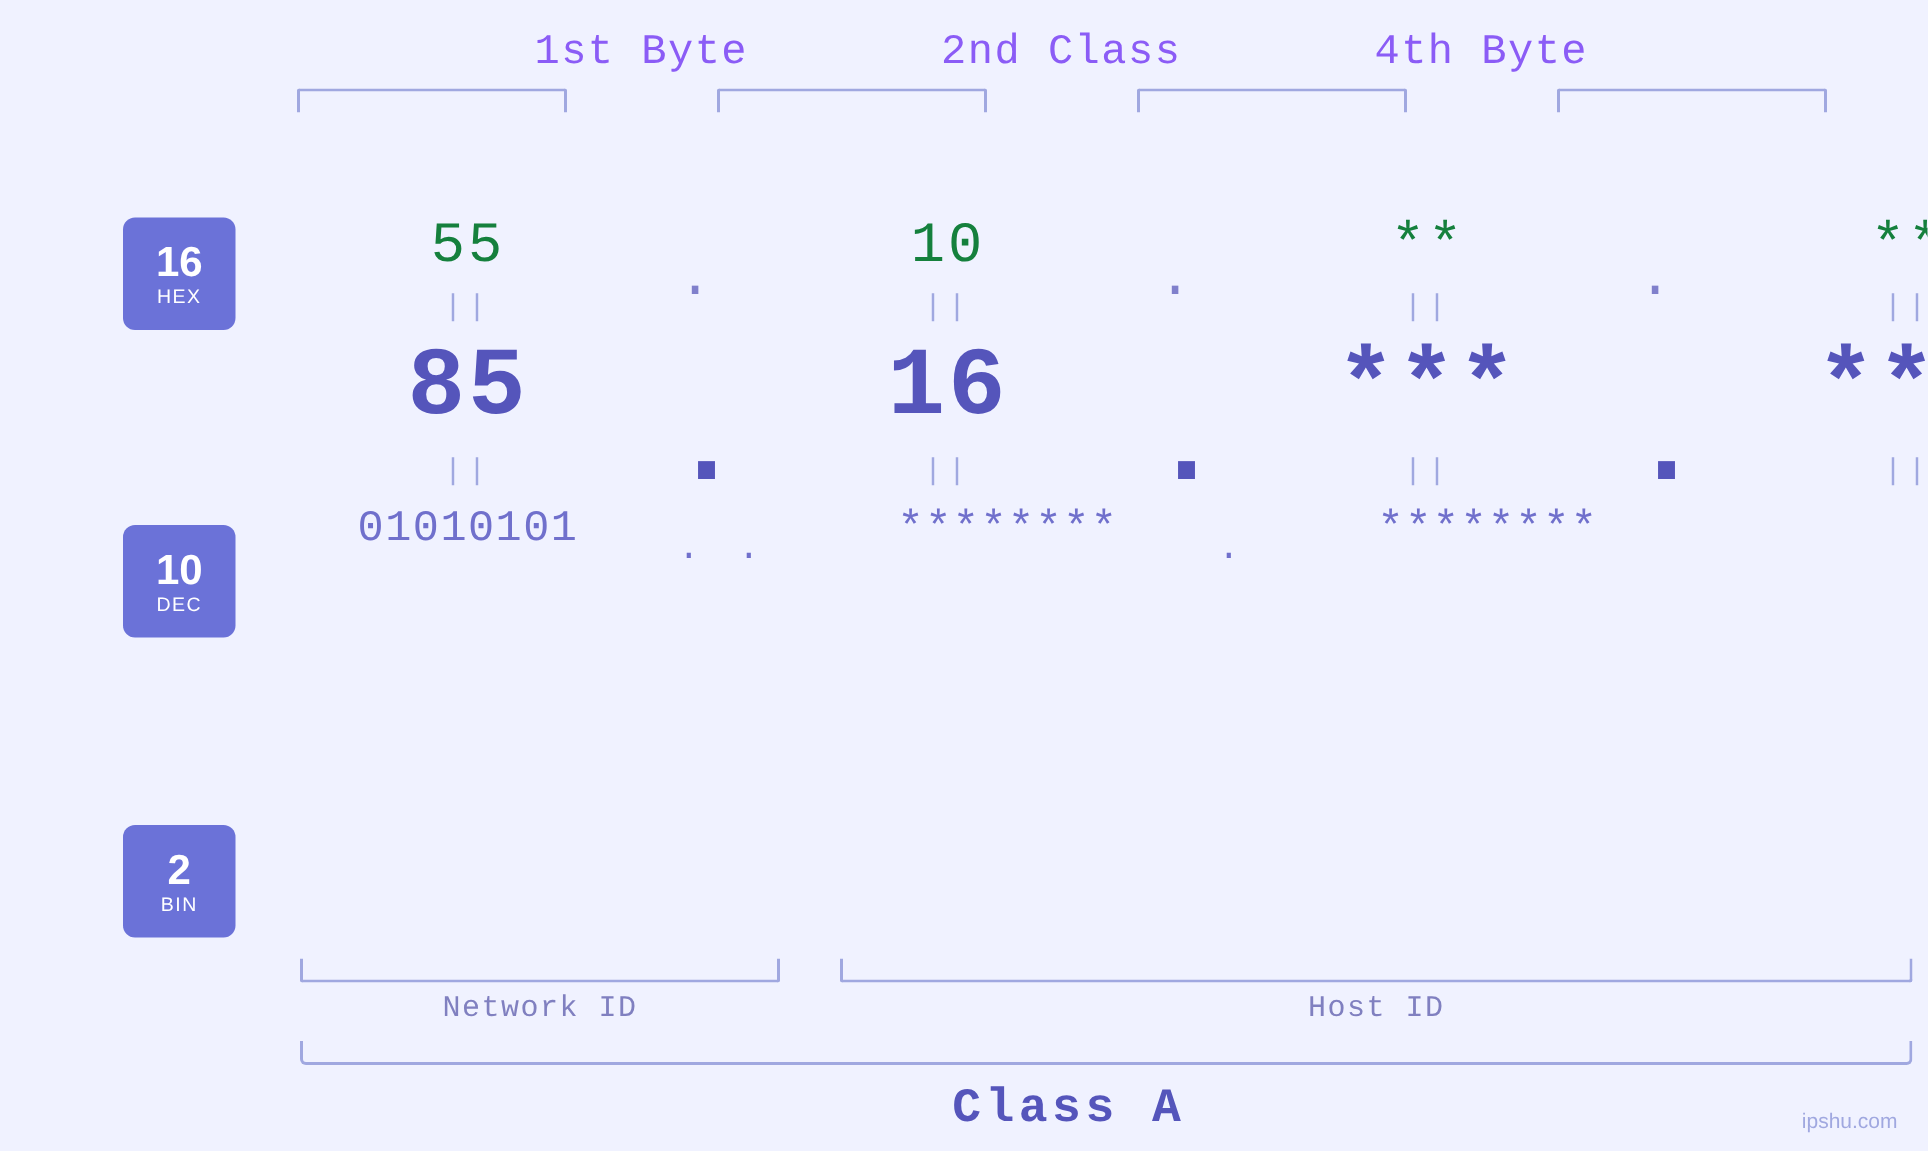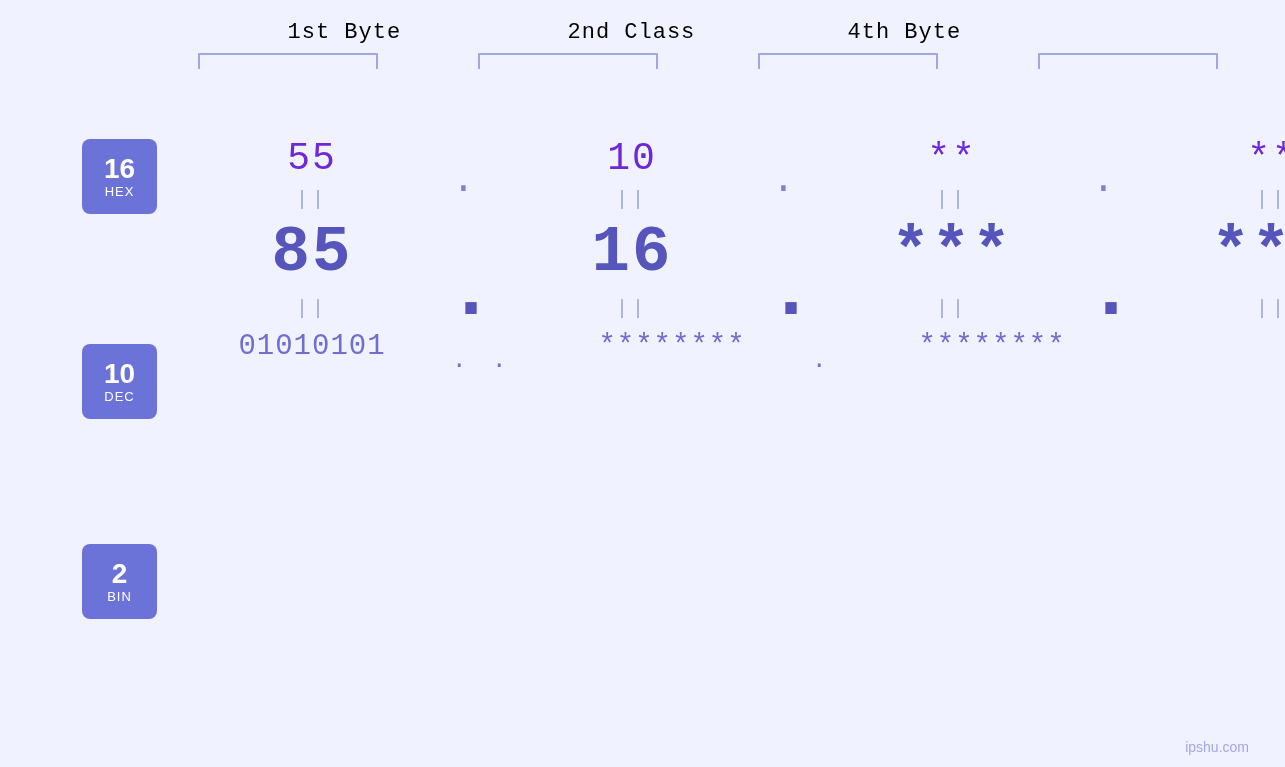--- a/index.html
+++ b/index.html
@@ -26,23 +26,23 @@
     .byte-headers {
       display: flex;
       justify-content: center;
       width: 100%;
       padding-top: 20px;
       margin-left: 130px;
     }
 
     .byte-header {
       width: 280px;
-      text-align: left;
-      color: #000000;
-      font-size: 22px;
+      text-align: center;
+      color: #8b5cf6;
+      font-size: 28px;
       font-family: 'Courier New', Courier, monospace;
       letter-spacing: 1px;
     }
 
     
     .bracket-row {
       display: flex;
       justify-content: center;
       width: 100%;
       margin-left: 130px;
@@ -128,21 +128,21 @@
       text-align: center;
     }
 
     
     .hex-row {
       margin-top: 58px;
     }
 
     .hex-val {
       font-size: 38px;
-      color: #6d28d9;
+      color: #15803d;
       letter-spacing: 2px;
     }
 
     .hex-dot {
       font-size: 38px;
       color: #8080cc;
       position: absolute;
       left: -20px;
       top: 0;
     }
@@ -184,21 +184,21 @@
     .bin-val {
       font-size: 29px;
       color: #7070cc;
       letter-spacing: 1px;
     }
 
     
     .watermark {
       position: absolute;
       bottom: 12px;
-      right: 36px;
+      right: 20px;
       font-size: 14px;
       color: #a0a8e0;
       font-family: sans-serif;
     }
   </style>
 </head>
 <body>
 
 <div class="container">
 
@@ -343,15 +343,38 @@
           <span style="font-size:24px;color:#7070cc;position:absolute;left:0;top:0;">.</span>
         </div>
         <div class="value-cell">
           <span class="bin-val">********</span>
         </div>
       </div>
 
     </div>
   </div>
 
+  <div style="width:calc(100% - 140px);margin-left:140px;display:flex;flex-direction:column;">
+
+    <div style="display:flex;margin-top:14px;">
+
+      <div style="width:320px;height:16px;border:2px solid #a0a8e0;border-top:none;border-radius:0 0 2px 2px;margin-left:60px;"></div>
+
+      <div style="width:40px;"></div>
+
+      <div style="flex:1;height:16px;border:2px solid #a0a8e0;border-top:none;border-radius:0 0 2px 2px;margin-right:10px;"></div>
+    </div>
+
+    <div style="display:flex;margin-top:6px;">
+      <div style="width:320px;text-align:center;margin-left:60px;color:#8080c0;font-size:20px;letter-spacing:1px;">Network ID</div>
+      <div style="width:40px;"></div>
+      <div style="flex:1;text-align:center;color:#8080c0;font-size:20px;letter-spacing:1px;margin-right:10px;">Host ID</div>
+    </div>
+
+    <div style="margin-top:10px;margin-left:60px;margin-right:10px;height:16px;border:2px solid #a0a8e0;border-top:none;border-radius:0 0 4px 4px;"></div>
+
+    <div style="text-align:center;margin-top:10px;">
+      <span style="font-size:32px;color:#5555bb;letter-spacing:3px;font-weight:bold;font-family:'Courier New',Courier,monospace;">Class A</span>
+    </div>
+  </div>
 
   <div class="watermark">ipshu.com</div>
 </div>
 
 </body></html>

